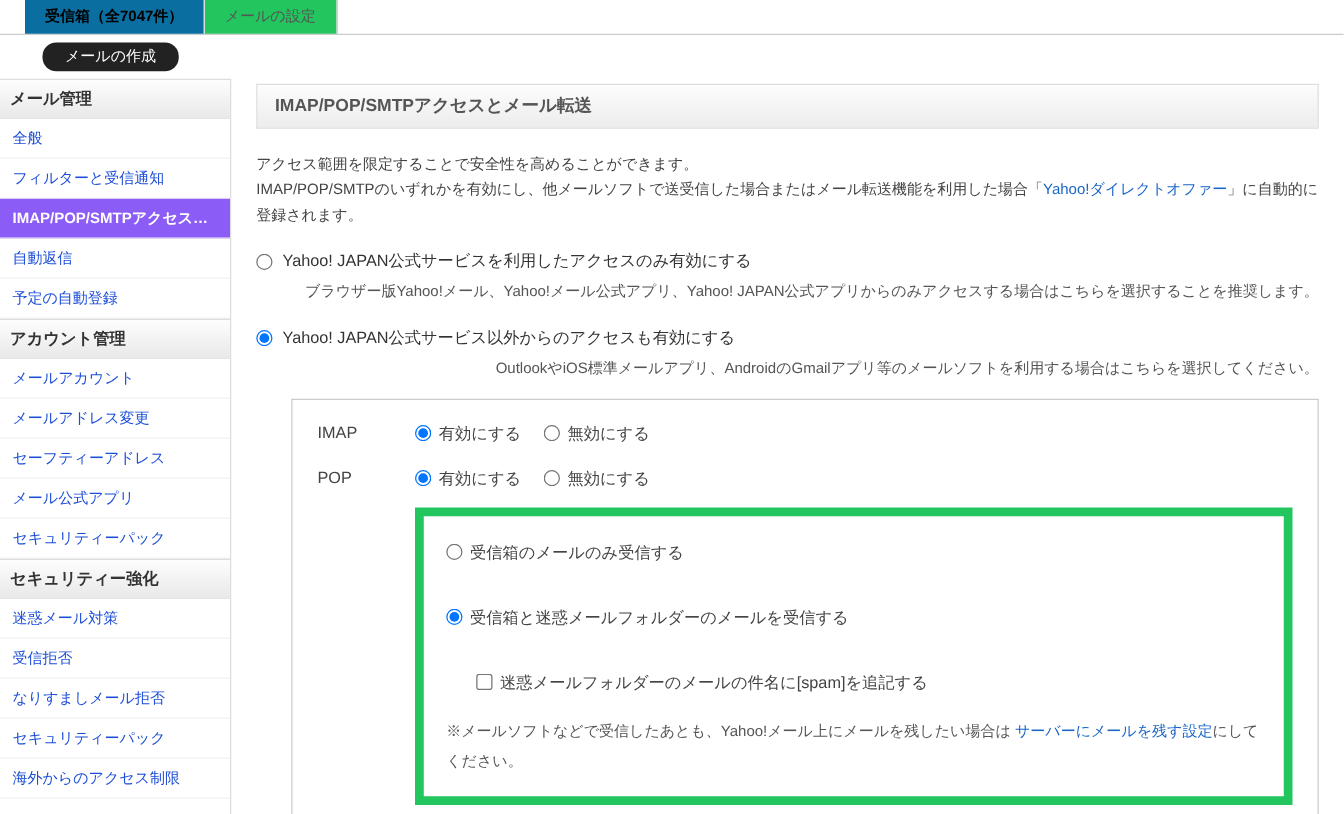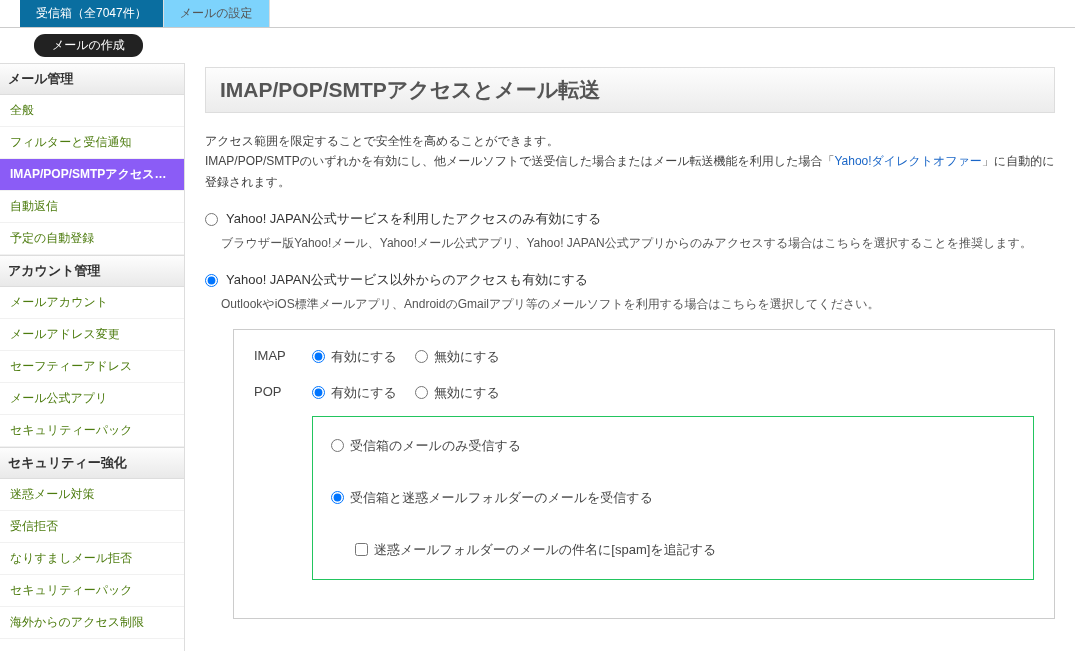--- a/index.html
+++ b/index.html
@@ -1,46 +1,46 @@
 <!DOCTYPE html>
 <html><head>
 <meta charset="utf-8">
 <style>
 * { margin: 0; padding: 0; box-sizing: border-box; }
 body { font-family: "Meiryo", "MS PGothic", sans-serif; font-size: 13px; color: #333; background: #fff; }
 
 .tabs { display: flex; align-items: flex-end; padding-left: 20px; height: 28px; border-bottom: 1px solid #ccc; }
 .tab { padding: 5px 16px; font-size: 12px; cursor: pointer; }
-.tab.active { background: #0a6ea0; color: #ffffff; font-weight: normal; }
-.tab.inactive { background: #7dd3fc; color: #555; border: 1px solid #ddd; border-bottom: none; }
+.tab.active { background: #0a6ea0; color: #000000; font-weight: bold; }
+.tab.inactive { background: #22c55e; color: #555; border: 1px solid #ddd; border-bottom: none; }
 
 .compose-row { padding: 6px 0 6px 34px; }
 .compose-btn { display: inline-block; background: #222; color: #fff; font-size: 12px; padding: 3px 18px; border-radius: 11px; cursor: pointer; }
 
 .layout { display: flex; }
 .sidebar { width: 185px; border-right: 1px solid #ddd; min-height: 590px; }
 .side-head { background: linear-gradient(#fdfdfd,#e9e9e9); font-weight: bold; padding: 6px 8px; border-top: 1px solid #ddd; border-bottom: 1px solid #ddd; font-size: 13px; }
-.side-item { padding: 7px 10px; font-size: 12px; color: #4d7c0f; cursor: pointer; border-bottom: 1px solid #f1f1f1; white-space: nowrap; overflow: hidden; text-overflow: ellipsis; }
+.side-item { padding: 7px 10px; font-size: 12px; color: #1d4ed8; cursor: pointer; border-bottom: 1px solid #f1f1f1; white-space: nowrap; overflow: hidden; text-overflow: ellipsis; }
 .side-item.active { background: #8b5cf6; color: #fff; font-weight: bold; }
 
 .main { flex: 1; padding: 0 20px 30px 20px; }
-.page-title { background: linear-gradient(#fdfdfd,#ececec); border: 1px solid #ddd; padding: 8px 14px; font-size: 21px; color: #555; font-weight: bold; margin-top: 4px; }
+.page-title { background: linear-gradient(#fdfdfd,#ececec); border: 1px solid #ddd; padding: 8px 14px; font-size: 14px; color: #555; font-weight: bold; margin-top: 4px; }
 .desc { margin: 18px 0 13px 0; font-size: 12px; line-height: 1.7; color: #444; }
 .link { color: #1a66c7; cursor: pointer; }
 
 .opt-row { margin-top: 18px; font-size: 13px; color: #333; display: flex; align-items: center; gap: 8px; }
-.opt-sub { margin: 6px 0 0 16px; font-size: 12px; color: #555; line-height: 1.6; }
+.opt-sub { margin: 6px 0 0 28px; font-size: 12px; color: #555; line-height: 1.6; text-align: right; }
 
 .panel { margin: 14px 0 0 28px; border: 1px solid #ccc; padding: 18px 20px 20px 20px; font-size: 13px; color: #444; }
-.proto-row { display: flex; align-items: flex-start; gap: 8px; margin-bottom: 18px; }
+.proto-row { display: flex; align-items: flex-start; gap: 28px; margin-bottom: 18px; }
 .proto-label { width: 50px; }
 .radio-set { display: flex; gap: 18px; align-items: center; }
 .radio-set label, .inner-panel label { display: flex; align-items: center; gap: 6px; font-size: 13px; }
 
-.inner-panel { margin-top: 14px; border: 1px solid #22c55e; padding: 16px 18px; font-size: 13px; line-height: 2; }
+.inner-panel { margin-top: 14px; border: 7px solid #22c55e; padding: 16px 18px; font-size: 13px; line-height: 2; }
 .inner-panel .note { margin-top: 14px; font-size: 12px; color: #555; }
 .checkbox-row { margin-left: 24px; display: flex; align-items: center; gap: 6px; }
 
 input[type=radio], input[type=checkbox] { cursor: pointer; }
 </style>
 </head>
 <body>
 
 <div class="tabs">
   <div class="tab active">受信箱（全7047件）</div>
@@ -128,20 +128,23 @@
                 <span>受信箱のメールのみ受信する</span>
               </label><br>
             <label>
                 <input type="radio" name="popscope" checked="" style="">
                 <span>受信箱と迷惑メールフォルダーのメールを受信する</span>
               </label><br>
             <div class="checkbox-row">
               <input type="checkbox" style="">
               <span>迷惑メールフォルダーのメールの件名に[spam]を追記する</span>
             </div>
+            <div class="note">
+              <span>※メールソフトなどで受信したあとも、Yahoo!メール上にメールを残したい場合は </span><span class="link">サーバーにメールを残す設定</span><span>にしてください。</span>
+            </div>
           </div>
         </div>
       </div>
 
     </div>
 
   </div>
 </div>
 
 </body></html>

